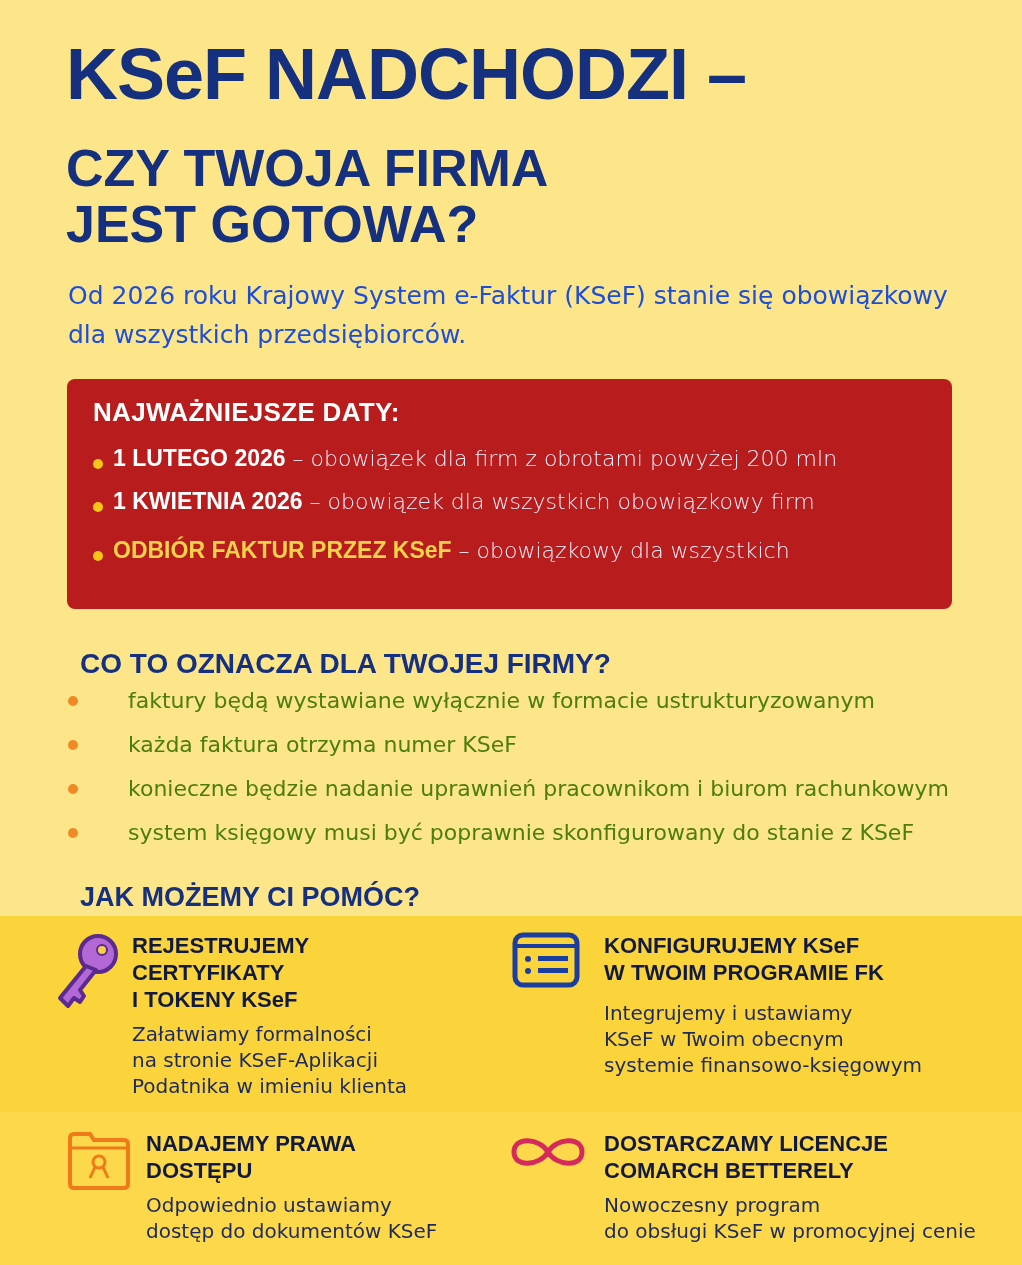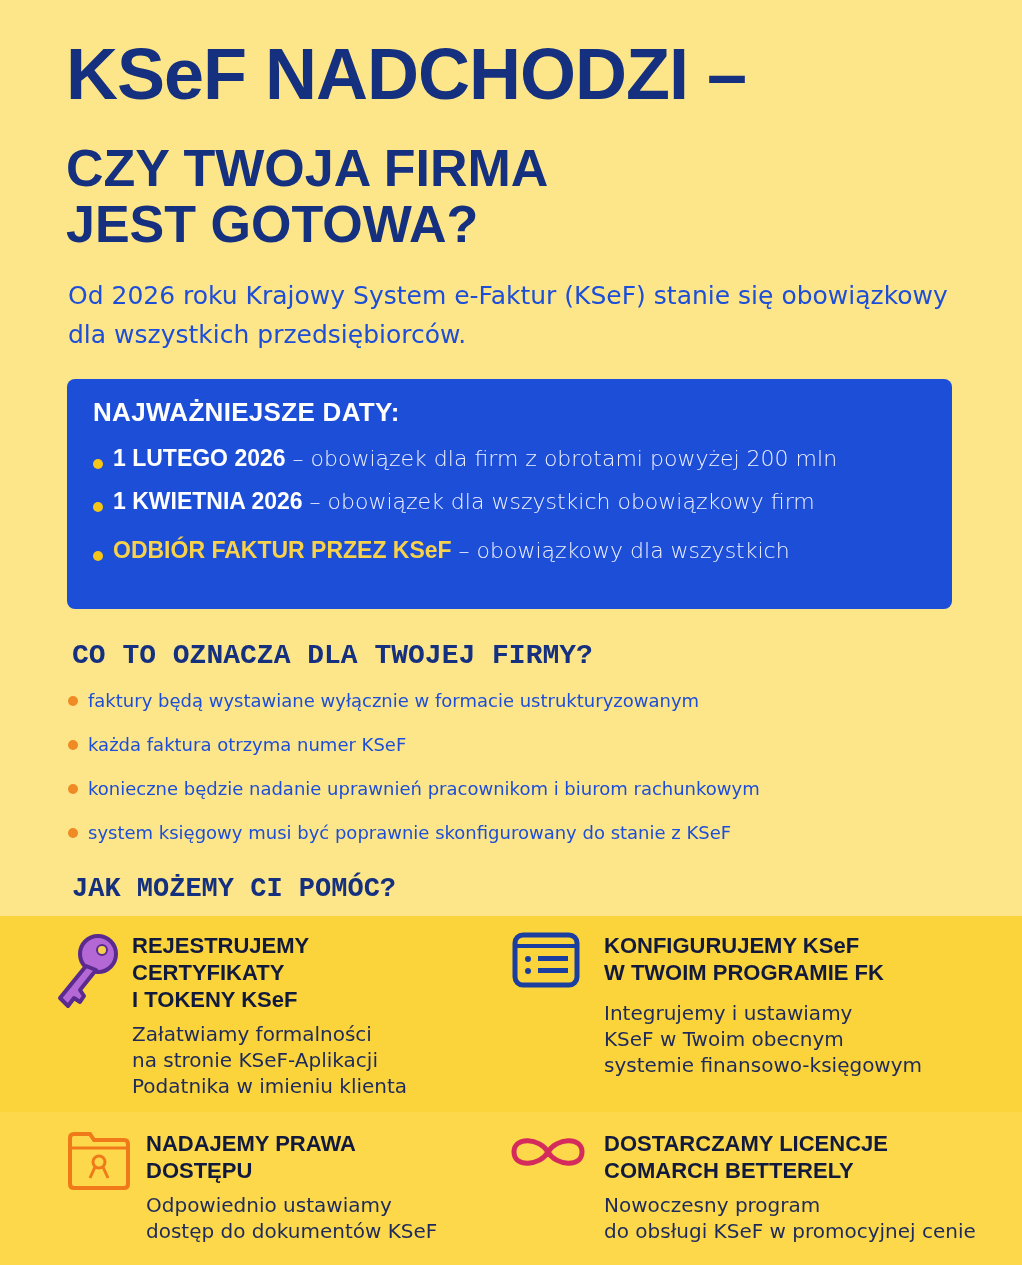--- a/index.html
+++ b/index.html
@@ -19,41 +19,41 @@
     position: absolute; left: 66px; top: 140px;
     font-family: "Liberation Sans", sans-serif; font-weight: 700;
     font-size: 52px; color: #14307f; line-height: 56px; margin: 0;
   }
   .intro {
     position: absolute; left: 68px; top: 276px; width: 880px;
     font-size: 25px; line-height: 39px; color: #1d4ed8; margin: 0;
   }
   .dates-box {
     position: absolute; left: 67px; top: 379px; width: 885px; height: 230px;
-    background: #1d4ed8; border-radius: 8px; box-sizing: border-box;
+    background: #b91c1c; border-radius: 8px; box-sizing: border-box;
     padding: 18px 26px; color: #fff;
   }
   .dates-title {
     font-family: "Liberation Sans", sans-serif; font-weight: 700; font-size: 26px;
     margin: 0 0 16px 0; letter-spacing: 0.3px;
   }
   .date-row { display: flex; align-items: center; font-size: 22px; line-height: 28px; margin-bottom: 14px; }
   .bullet { width: 10px; height: 10px; border-radius: 50%; flex: 0 0 10px; margin: 10px 10px 0 0; }
   .bullet.y { background: #f5c518; }
   .bullet.o { background: #f08a24; }
   .date-strong { font-weight: 700; font-family: "Liberation Sans", sans-serif; font-size: 23px; }
   .date-strong.hl { color: #f7d24a; }
   .date-desc { color: #eef1ff; font-weight: 300; }
   .section-h {
     position: absolute; left: 68px;
-    font-family: Liberation Mono, monospace; font-weight: 700;
-    font-size: 28px; color: #14307f; margin: 4px;
+    font-family: Liberation Sans, sans-serif; font-weight: 700;
+    font-size: 28px; color: #14307f; margin: 12px;
   }
   .impact-list { position: absolute; left: 68px; top: 686px; width: 920px; margin: 0; padding: 0; list-style: none; }
-  .impact-list li { display: flex; align-items: flex-start; font-size: 18px; line-height: 30px; height: 44px; color: #1d4ed8; }
+  .impact-list li { display: flex; align-items: flex-start; font-size: 22px; line-height: 30px; height: 44px; color: #4d7c0f; gap: 40px; }
   .band { position: absolute; left: 0; width: 1022px; background: #fbd33a; }
   .service { position: absolute; display: flex; }
   .svc-icon { width: 80px; flex: 0 0 80px; }
   .svc-title {
     font-family: "Liberation Sans", sans-serif; font-weight: 700;
     font-size: 22px; line-height: 27px; color: #111a3d; margin: 0 0 8px 0;
   }
   .svc-desc { font-size: 20px; line-height: 26px; color: #1d2a5b; margin: 0; }
 </style>
 </head>

